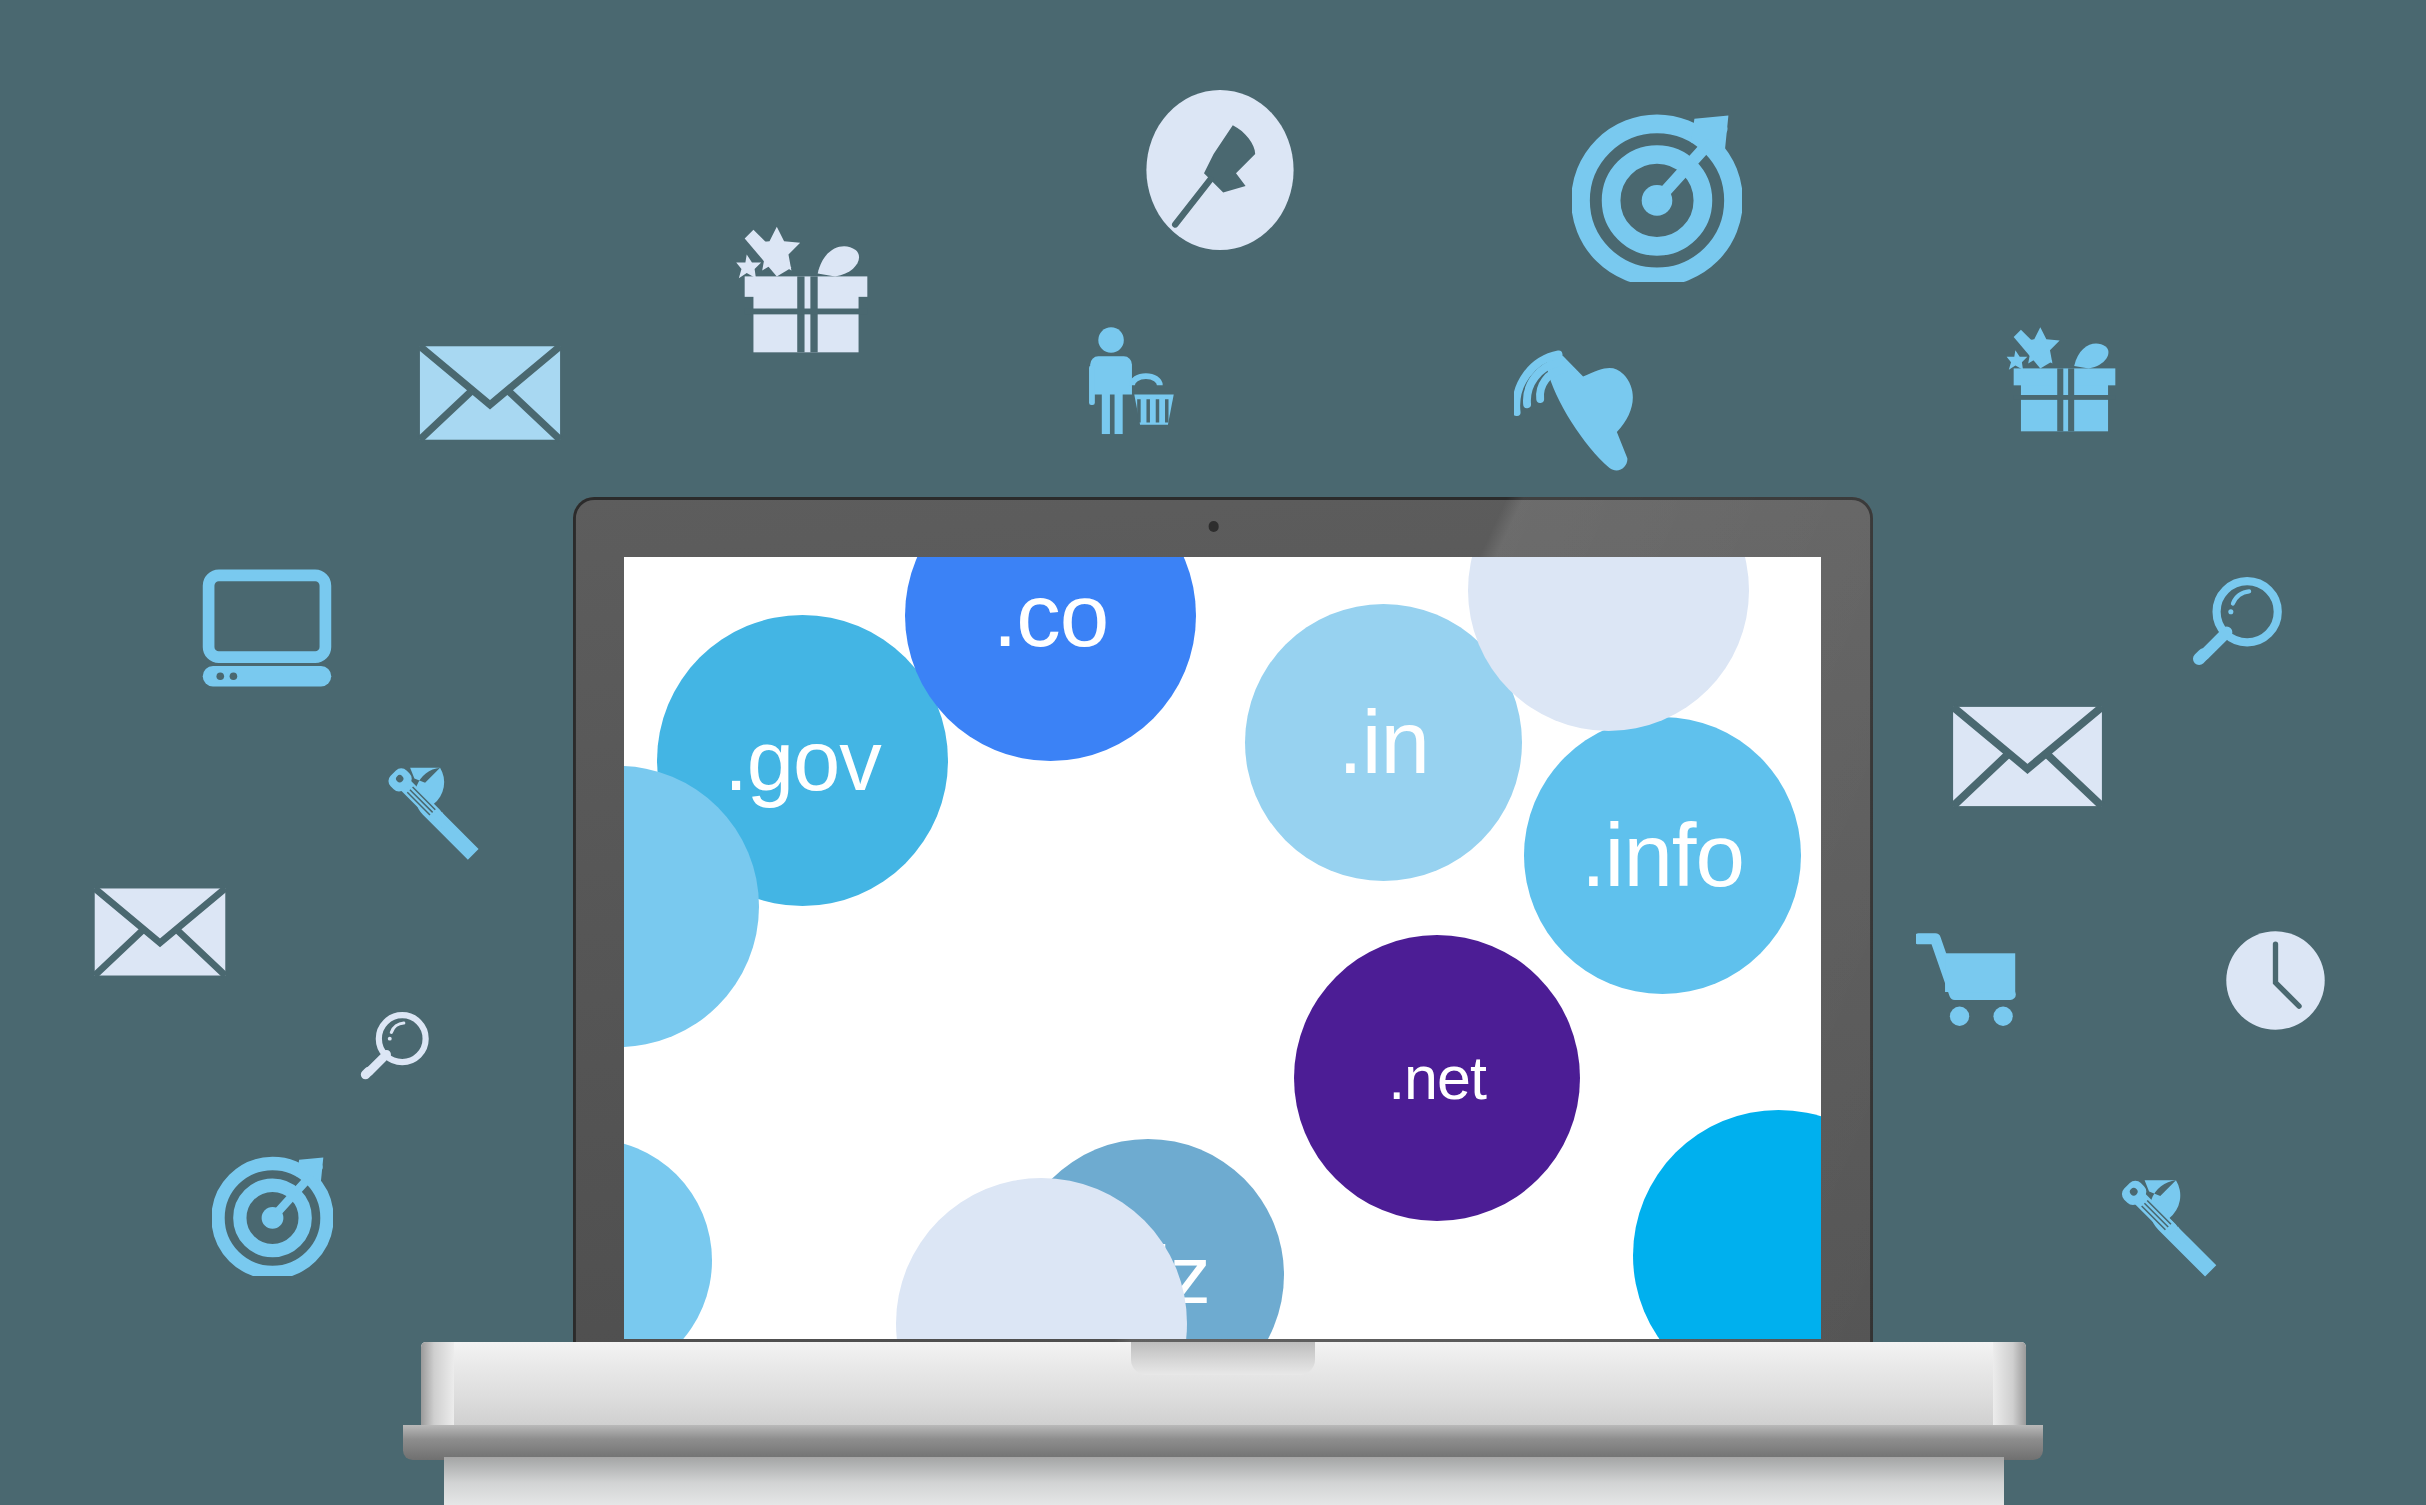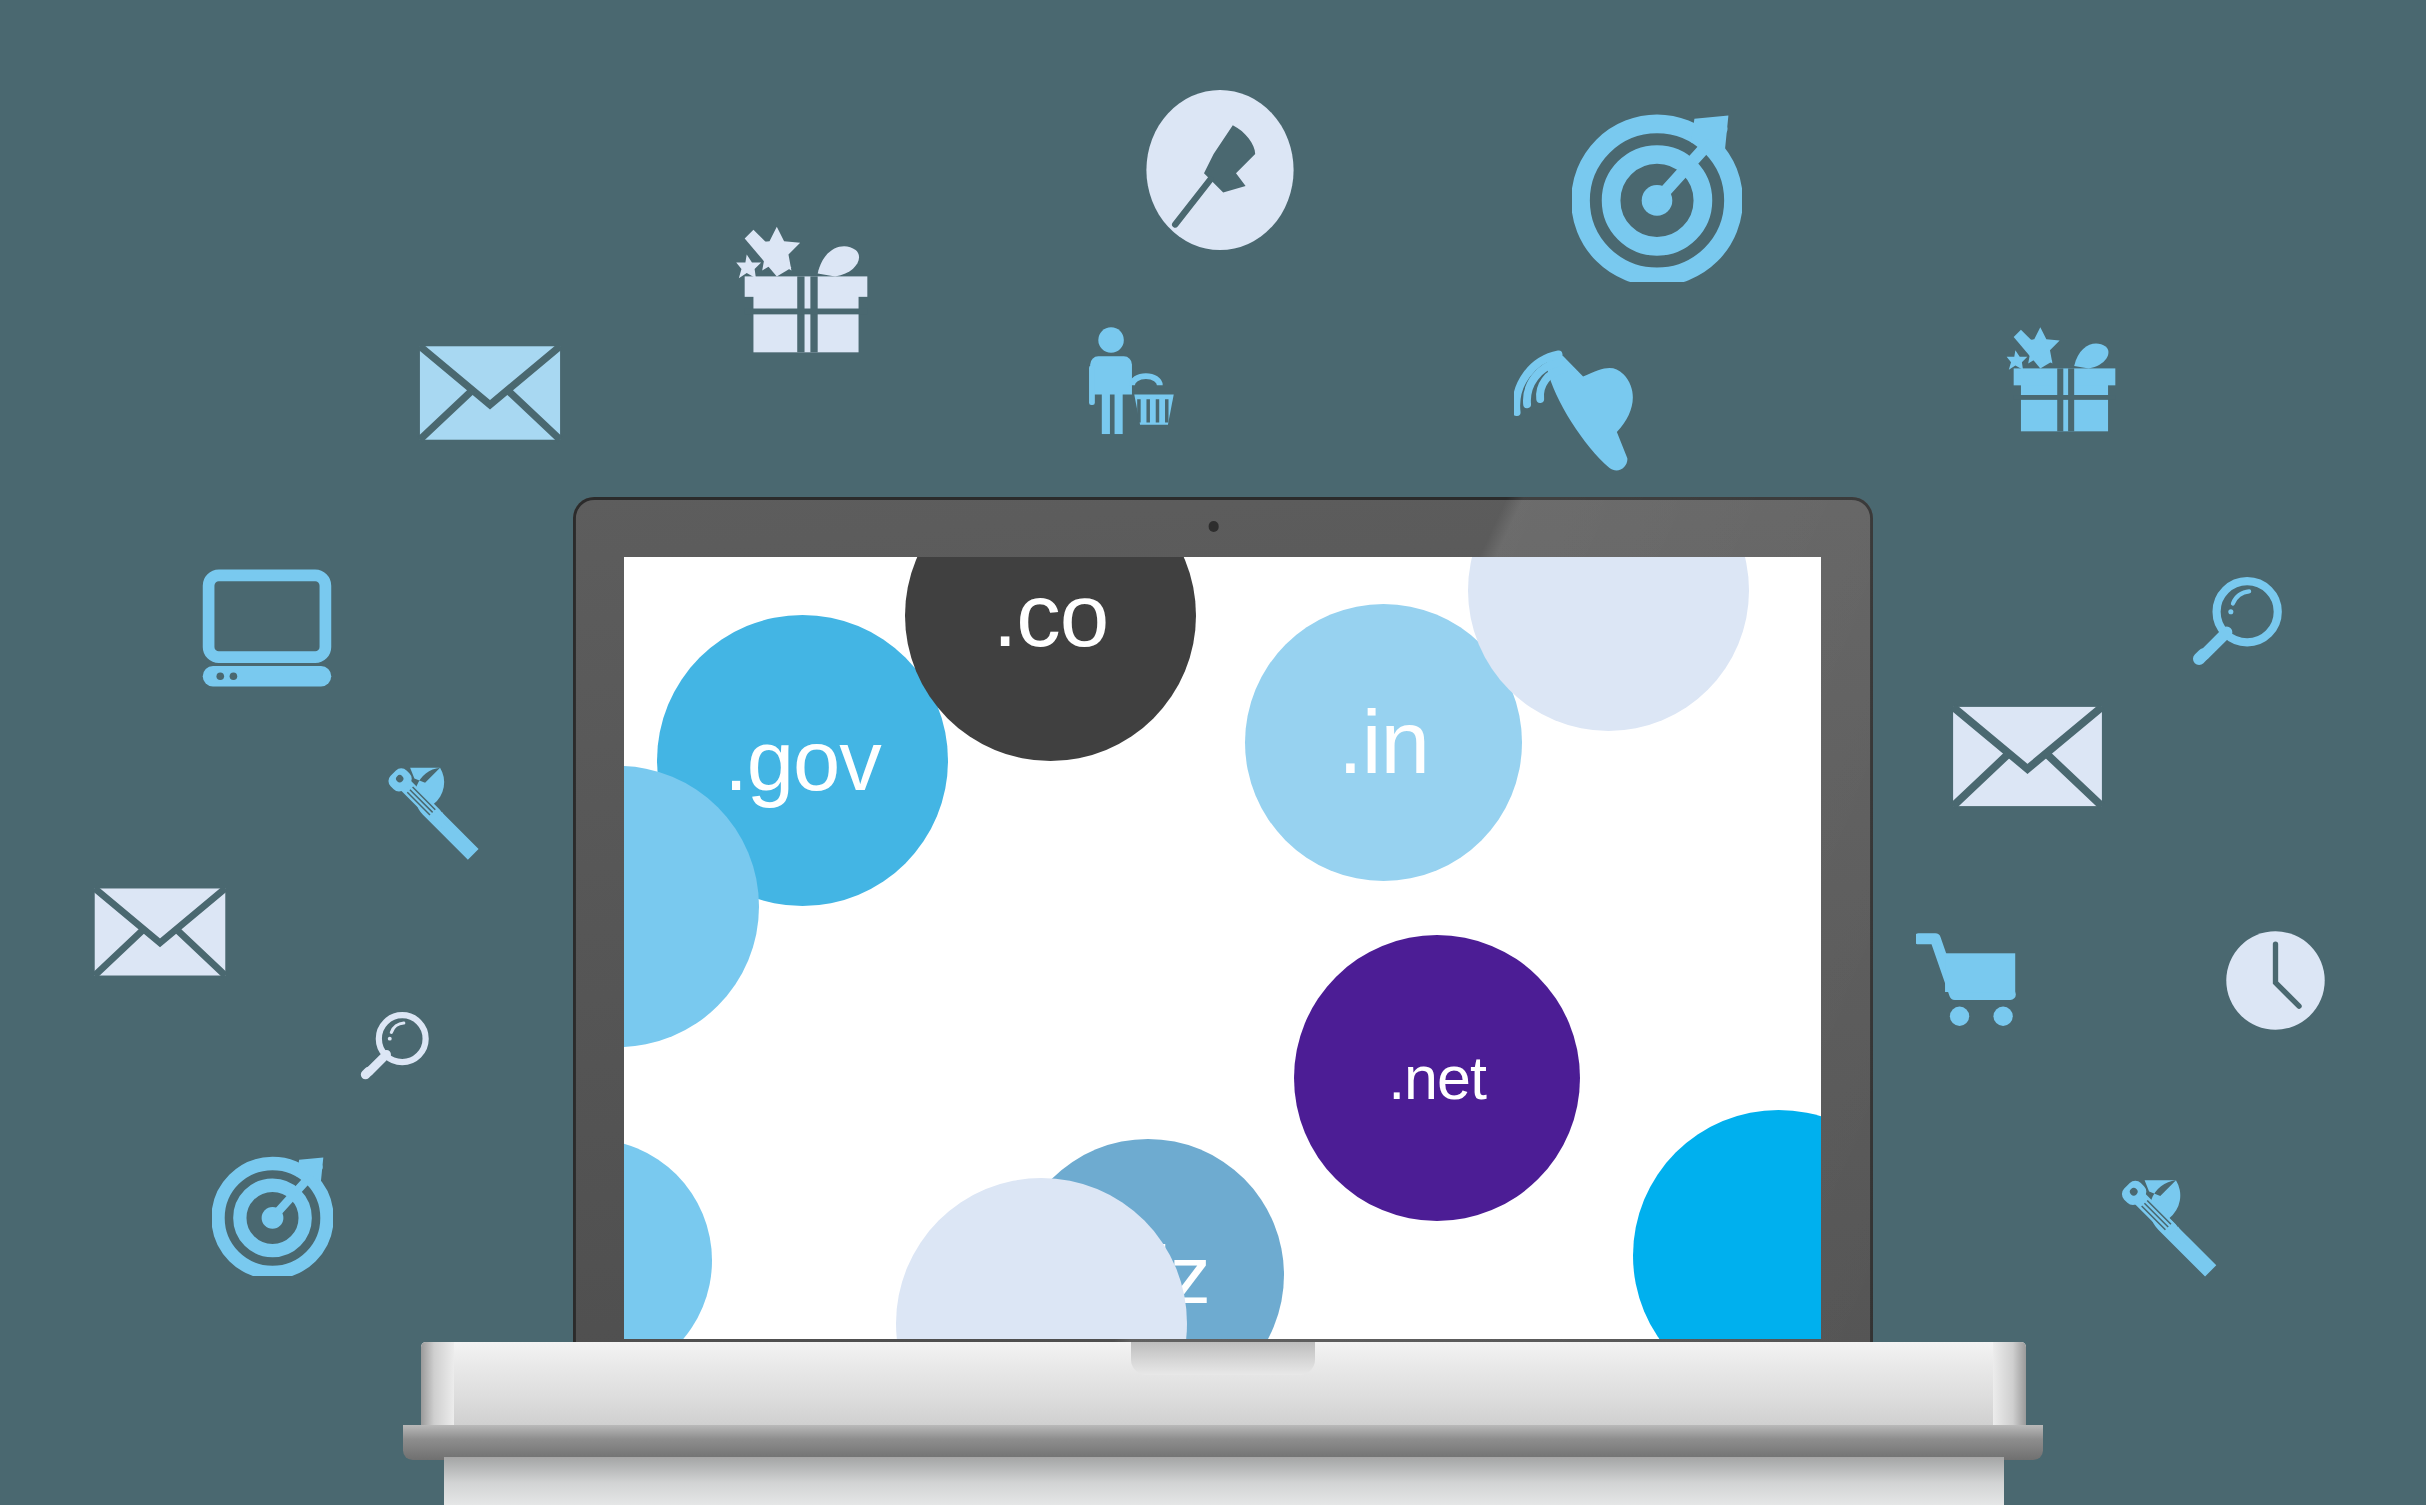--- a/index.html
+++ b/index.html
@@ -241,25 +241,28 @@
 
   <div id="laptop">
 
     <div class="lid"></div>
     <div class="cam"></div>
 
     <div class="screen" id="screen">
         <div class="bubble" style="left: 33px; top: 58px; width: 291px; height: 291px; background: rgb(67, 181, 228); font-size: 85px;">
           <span>.gov</span>
         </div>
-        <div class="bubble" style="left: 281px; top: -87px; width: 291px; height: 291px; background: #404040; font-size: 89px;">
+        <div class="bubble" style="left: 281px; top: -87px; width: 291px; height: 291px; background: #3b82f6; font-size: 89px;">
           <span>.co</span>
         </div>
         <div class="bubble" style="left: 621px; top: 47px; width: 277px; height: 277px; background: rgb(151, 210, 240); font-size: 89px;">
           <span>.in</span>
+        </div>
+        <div class="bubble" style="left: 900px; top: 160px; width: 277px; height: 277px; background: rgb(95, 193, 237); font-size: 89px;">
+          <span>.info</span>
         </div>
         <div class="bubble" style="left: 670px; top: 378px; width: 286px; height: 286px; background: #4c1d95; font-size: 61px; text-align: center;">
           <span>.net</span>
         </div>
         <div class="bubble" style="left: 388px; top: 582px; width: 272px; height: 272px; background: rgb(110, 171, 208); font-size: 82px;">
           <span>.biz</span>
         </div>
         <div class="bubble" style="left: 844px; top: -107px; width: 281px; height: 281px; background: rgb(220, 230, 245); font-size: 0px;"></div>
         <div class="bubble" style="left: 272px; top: 621px; width: 291px; height: 291px; background: rgb(220, 230, 245); font-size: 0px;"></div>
         <div class="bubble" style="left: 1009px; top: 553px; width: 291px; height: 291px; background: rgb(0, 176, 238); font-size: 0px;"></div>

